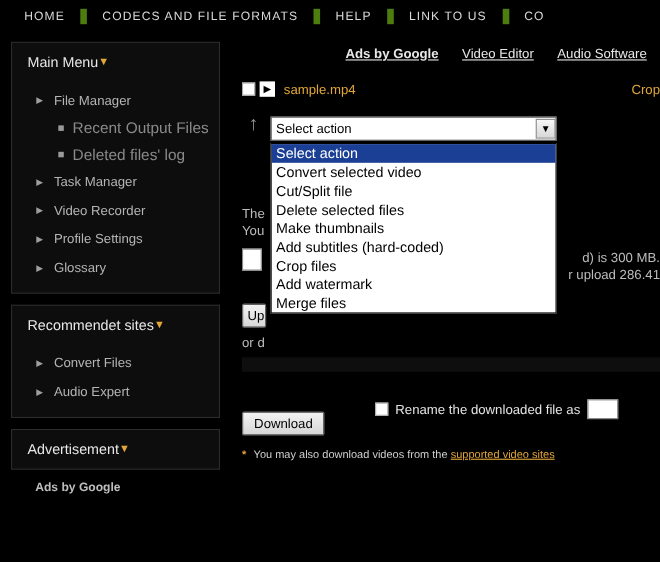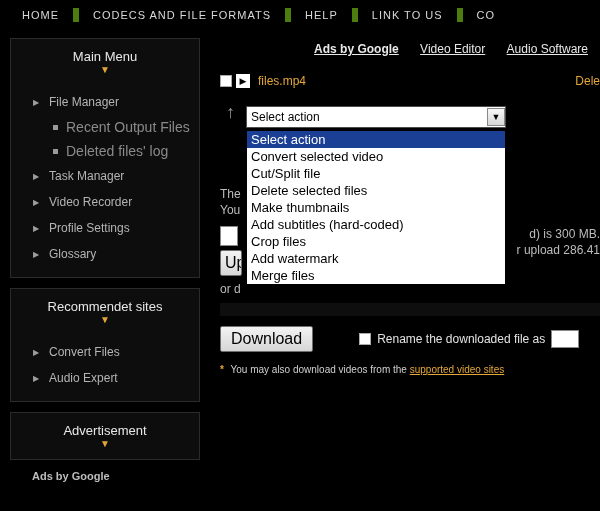--- a/index.html
+++ b/index.html
@@ -48,21 +48,20 @@
     background: #0d0d0d;
     margin-bottom: 10px;
   }
   .panel-head {
     display: flex;
     align-items: center;
     padding: 10px 14px;
     font-size: 13px;
     color: #e8e8e8;
     cursor: pointer;
-    flex-direction: column;
   }
   .panel-head .chevron {
     color: #e3a739;
     font-size: 10px;
   }
   .panel-body {
     padding: 4px 0 10px 0;
   }
   .sb-item {
     display: flex;
@@ -228,24 +227,25 @@
     width: 18px;
     height: 20px;
     background: #fff;
     border: 1px solid #888;
   }
   .btn {
     background: linear-gradient(#f3f3f3,#d6d6d6);
     border: 1px solid #6e6e6e;
     color: #000;
     padding: 3px 10px;
-    font-size: 16px;
+    font-size: 12px;
     border-radius: 2px;
     cursor: pointer;
     display: inline-block;
+    margin-top: 26px;
   }
   .btn-upload { width: 22px; overflow: hidden; padding: 3px 4px; }
   .or-label { color: #bcbcbc; }
 
   .hr-dark {
     border: none;
     border-top: 1px solid #000;
     background: #0e0e0e;
     height: 14px;
     margin-top: 6px;
@@ -362,22 +362,22 @@
     <div class="adslinks">
       <span class="lbl">Ads by Google</span>
       <a class="lnk">Video Editor</a>
       <a class="lnk">Audio Software</a>
     </div>
 
 
     <div class="filerow">
       <span class="cb"></span>
       <span class="play-icon">▶</span>
-      <span class="filename">files.mp4</span>
-      <span class="delete-link">Dele</span>
+      <span class="filename">sample.mp4</span>
+      <span class="delete-link">Crop</span>
     </div>
 
     <div class="action-region">
       <span class="uparrow">↑</span>
 
       <div class="select-box">
         <span>Select action</span>
         <span class="dd-btn">▼</span>
       </div>
 

